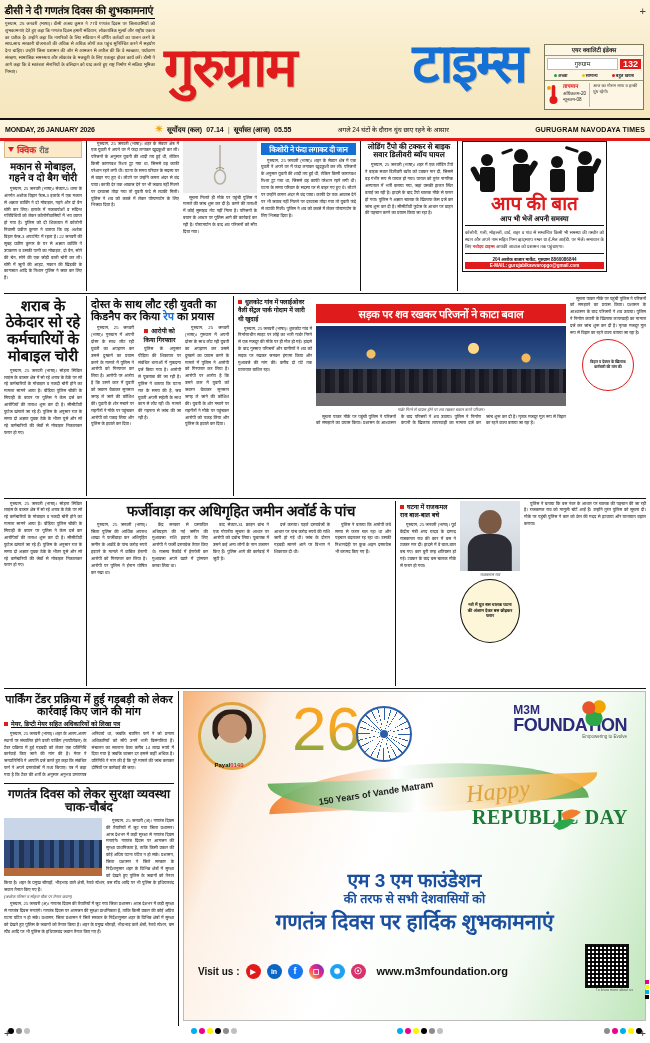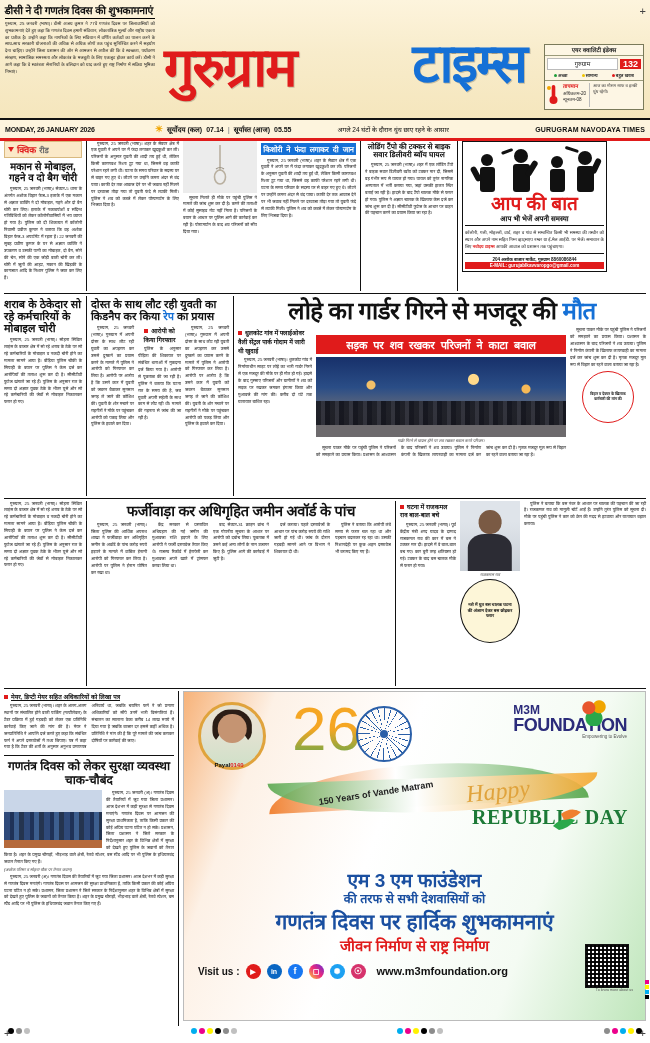--- a/index.html
+++ b/index.html
@@ -103,21 +103,21 @@
   .tri{width:0;height:0;border-left:3px solid transparent;border-right:3px solid transparent;border-top:5px solid #e01b1b;}
 
   .bullet-head{
     font-family:"Liberation Sans",sans-serif;font-weight:bold;font-size:6.2px;
     line-height:1.4;color:#111;margin:2px 0;
   }
   .bullet-head .sq{display:inline-block;width:4px;height:4px;background:#e01b1b;margin-right:3px;}
   .bullet-head .u{border-bottom:1px solid #111;}
 
   .redbanner{
-    background:#e01b1b;color:#fff;font-family:Liberation Mono, monospace;
+    background:#e01b1b;color:#fff;font-family:Liberation Sans, sans-serif;
     font-weight:bold;font-size:11px;text-align:center;padding:2px 4px;
     letter-spacing:-0.3px;margin:2px 0 3px;
   }
   .photo{
     background:#2a3550;position:relative;overflow:hidden;
   }
   .photo.night{
     background:
       radial-gradient(circle at 22% 35%,#f2c069 0 4px,transparent 5px),
       radial-gradient(circle at 63% 28%,#ffd98a 0 5px,transparent 6px),
@@ -427,21 +427,21 @@
           <div class="aapki-mail">E-MAIL: gurujablkavvaropgo@gmail.com</div>
         </div>
       </div>
     </div>
 
     <div class="thinrule" style="margin:2px 0;"></div>
 
     <div class="band" style="height:200px;">
 
       <div class="col" style="width:78px;">
-        <div class="hl" style="font-size:11px;">शराब के ठेकेदार सो रहे कर्मचारियों के मोबाइल चोरी</div>
+        <div class="hl" style="font-size:15px;text-align:center;">शराब के ठेकेदार सो रहे कर्मचारियों के मोबाइल चोरी</div>
         <p class="body-txt">गुरुग्राम, 25 जनवरी (भाषा)। सोहना सिविल लाइंस के बाजार क्षेत्र में सो रहे शराब के ठेके पर सो रहे कर्मचारियों के मोबाइल व नकदी चोरी होने का मामला सामने आया है। बौड़िया पुलिस चौकी के सिपाही के बयान पर पुलिस ने केस दर्ज कर आरोपियों की तलाश शुरू कर दी है। सीसीटीवी फुटेज खंगाले जा रहे हैं। पुलिस के अनुसार रात के समय दो अज्ञात युवक ठेके के भीतर घुसे और सो रहे कर्मचारियों की जेबों से मोबाइल निकालकर फरार हो गए।</p>
       </div>
 
       <div class="col vline" style="width:1px;"></div>
 
       <div class="col" style="width:138px;">
         <div class="hl" style="font-size:11px;">
           <span>दोस्त के साथ लौट रही युवती का</span><br>
           <span>किडनैप कर किया </span><span class="blue">रेप</span><span> का प्रयास</span>
         </div>
@@ -457,23 +457,20 @@
           </div>
           <div style="width:44px;">
             <p class="body-txt">गुरुग्राम, 25 जनवरी (भाषा)। गुरुग्राम में अपनी दोस्त के साथ लौट रही युवती का अपहरण कर उससे दुष्कर्म का प्रयास करने के मामले में पुलिस ने आरोपी को गिरफ्तार कर लिया है। आरोपी पर आरोप है कि उसने कार में युवती को जबरन बैठाकर सुनसान जगह ले जाने की कोशिश की। युवती के शोर मचाने पर राहगीरों ने मौके पर पहुंचकर आरोपी को पकड़ लिया और पुलिस के हवाले कर दिया।</p>
           </div>
         </div>
       </div>
 
       <div class="col vline" style="width:1px;"></div>
 
       <div class="col" style="flex:1;">
-        <div class="hl" style="font-size:24px;text-align:center;letter-spacing:-.6px;">
-          <span>लोहे का गार्डर गिरने से मजदूर की </span><span class="blue">मौत</span>
-        </div>
         <div class="band" style="gap:4px;">
           <div style="width:74px;">
             <div class="bullet-head">
               <span class="sq"></span><span>धुलकोट गांव में फ्लाईओवर वैली सेंट्रल पार्क गोदाम में जारी थी खुदाई</span>
             </div>
             <p class="body-txt">गुरुग्राम, 25 जनवरी (भाषा)। धुलकोट गांव में निर्माणाधीन साइट पर लोहे का भारी गार्डर गिरने से एक मजदूर की मौके पर ही मौत हो गई। हादसे के बाद गुस्साए परिजनों और ग्रामीणों ने शव को सड़क पर रखकर जमकर हंगामा किया और मुआवजे की मांग की। करीब दो घंटे तक यातायात बाधित रहा।</p>
           </div>
           <div style="flex:1;margin-top:6px;">
             <div class="redbanner">सड़क पर शव रखकर परिजनों ने काटा बवाल</div>
             <div class="photo night" style="height:80px;">
@@ -551,20 +548,21 @@
           </div>
         </div>
       </div>
     </div>
 
     <div class="thinrule" style="margin:2px 0;"></div>
 
     <div class="band" style="height:335px;">
 
       <div class="col" style="width:170px;">
+        <div class="hl" style="font-size:11px;text-align:center;">पार्किंग टेंडर प्रक्रिया में हुई गड़बड़ी को लेकर कार्रवाई किए जाने की मांग</div>
         <div class="bullet-head">
           <span class="sq"></span><span class="u">मेयर, डिप्टी मेयर सहित अधिकारियों को लिखा पत्र</span>
         </div>
         <p class="body-txt cols2">गुरुग्राम, 25 जनवरी (भाषा)। शहर के अलग-अलग स्थानों पर संचालित होने वाली पार्किंग (मल्टीलेवल) के टेंडर प्रक्रिया में हुई गड़बड़ी को लेकर एक प्रतिनिधि कार्रवाई किए जाने की मांग की है। मेयर ने जनप्रतिनिधि ने आपत्ति दर्ज करते हुए कहा कि संबंधित फर्म ने अपने दस्तावेजों में तथ्य छिपाए। पत्र में कहा गया है कि टेंडर की शर्तों के अनुसार अनुभव प्रमाणपत्र अनिवार्य था, जबकि चयनित फर्म ने जो प्रमाण अधिकारियों को सौंपे उनमें भारी विसंगतियां हैं। संचालन का सालाना ठेका करीब 14 लाख रुपये में दिया गया है जबकि बाजार दर इससे कहीं अधिक है। प्रतिनिधि ने मांग की है कि पूरे मामले की जांच कराकर दोषियों पर कार्रवाई की जाए।</p>
 
         <div class="thinrule" style="margin:4px 0;"></div>
 
         <div class="hl" style="font-size:12px;text-align:center;">गणतंत्र दिवस को लेकर सुरक्षा व्यवस्था चाक-चौबंद</div>
         <div class="photo2" style="height:58px;width:98px;float:left;margin:0 4px 2px 0;">
           <div class="crowd"></div>
@@ -606,21 +604,20 @@
         <div class="doves">
           <svg width="42" height="34" viewBox="0 0 42 34" aria-hidden="true">
             <path d="M6 22 q10 -10 22 -6 q-6 8 -16 10 z" fill="#2ba84a"></path>
             <path d="M14 10 q10 -8 20 -2 q-7 7 -17 8 z" fill="#f07f2e"></path>
           </svg>
         </div>
 
         <div class="ad-line1">एम 3 एम फाउंडेशन</div>
         <div class="ad-line2">की तरफ से सभी देशवासियों को</div>
         <div class="ad-line3">गणतंत्र दिवस पर हार्दिक शुभकामनाएं</div>
-        <div class="ad-line4">जीवन निर्माण से राष्ट्र निर्माण</div>
 
         <div class="ad-visit">
           <span>Visit us :</span>
           <span class="soc" style="background:#e01b1b;color:#fff;font-size:7px;text-align:center;line-height:15px;">▶</span>
           <span class="soc" style="background:#0a66c2;color:#fff;font-size:7px;text-align:center;line-height:15px;">in</span>
           <span class="soc" style="background:#1877f2;color:#fff;font-size:9px;text-align:center;line-height:15px;">f</span>
           <span class="soc" style="background:linear-gradient(45deg,#f9ce34,#ee2a7b,#6228d7);color:#fff;font-size:8px;text-align:center;line-height:15px;">◻</span>
           <span class="soc" style="background:#1da1f2;color:#fff;font-size:8px;text-align:center;line-height:15px;">✺</span>
           <span class="soc" style="background:#d6336c;color:#fff;font-size:9px;text-align:center;line-height:15px;">☉</span>
           <span class="ad-url">www.m3mfoundation.org</span>

